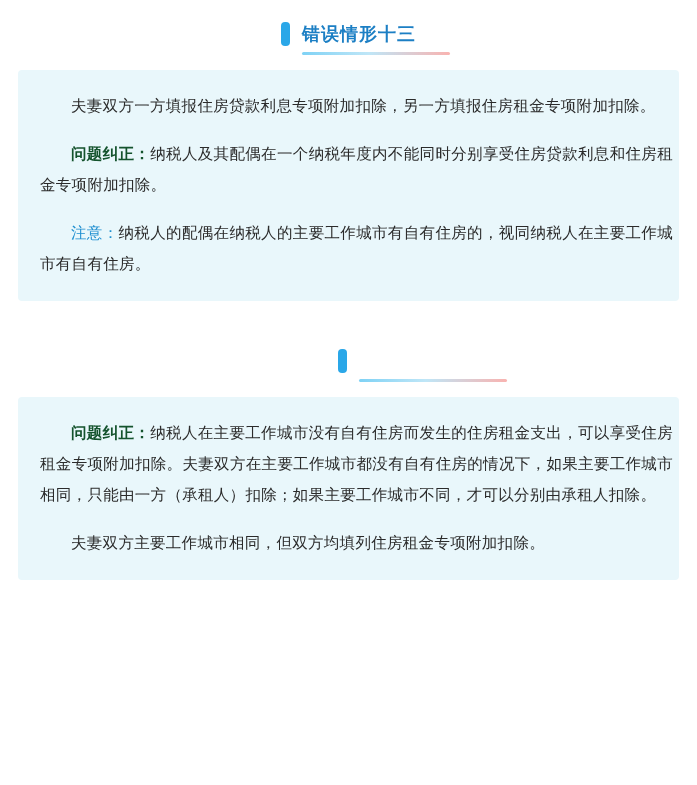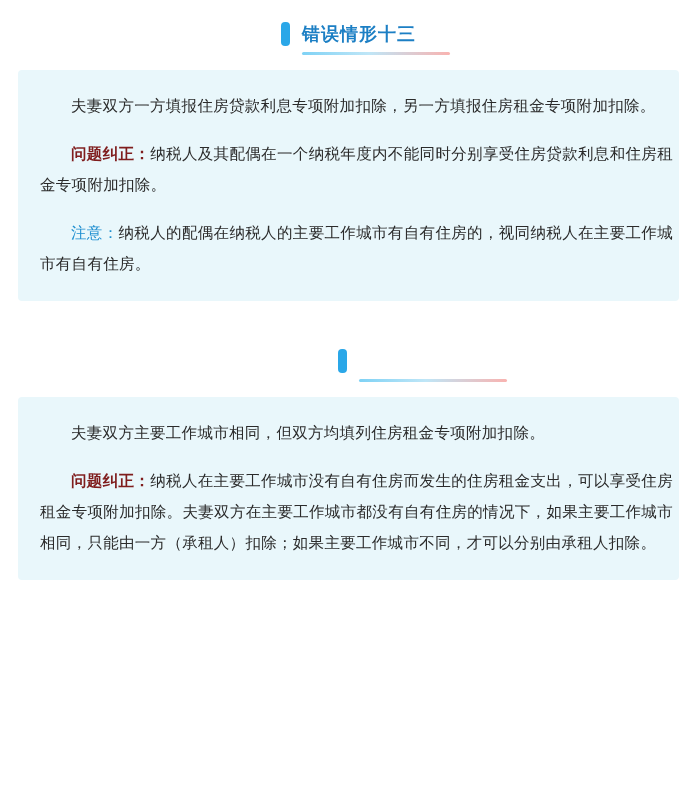--- a/index.html
+++ b/index.html
@@ -75,21 +75,21 @@
     text-align: justify;
     letter-spacing: 0.3px;
   }
   .panel p:last-child {
     margin-bottom: 0;
   }
   .indent {
     text-indent: 2em;
   }
   .lead {
-    color: #7f1d1d;
+    color: #14532d;
     font-weight: bold;
   }
   .lead-warn {
     color: #1f8fd0;
     font-weight: normal;
   }
   .spacer {
     height: 26px;
   }
 </style>
@@ -115,17 +115,17 @@
   <div class="spacer"></div>
 
   <div class="section-head">
     <div class="head-inner">
       <span class="head-bar"></span>
       <span class="head-underline"></span>
     </div>
   </div>
 
   <div class="panel">
+    <p class="indent"><span class="lead">问题纠正：</span><span>纳税人在主要工作城市没有自有住房而发生的住房租金支出，可以享受住房租金专项附加扣除。夫妻双方在主要工作城市都没有自有住房的情况下，如果主要工作城市相同，只能由一方（承租人）扣除；如果主要工作城市不同，才可以分别由承租人扣除。</span></p>
     <p class="indent"><span>夫妻双方主要工作城市相同，但双方均填列住房租金专项附加扣除。</span></p>
-    <p class="indent"><span class="lead">问题纠正：</span><span>纳税人在主要工作城市没有自有住房而发生的住房租金支出，可以享受住房租金专项附加扣除。夫妻双方在主要工作城市都没有自有住房的情况下，如果主要工作城市相同，只能由一方（承租人）扣除；如果主要工作城市不同，才可以分别由承租人扣除。</span></p>
   </div>
 
 </div>
 
 </body></html>

